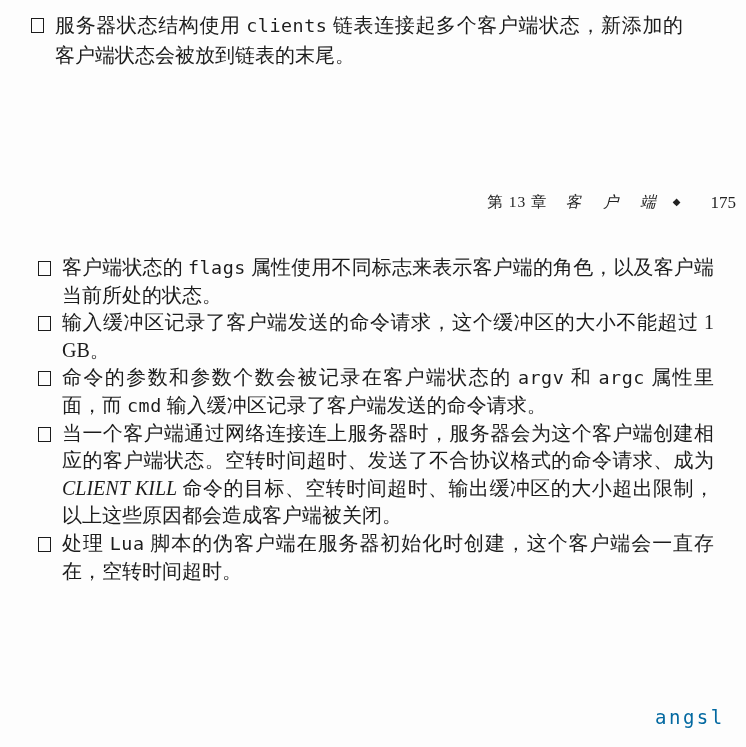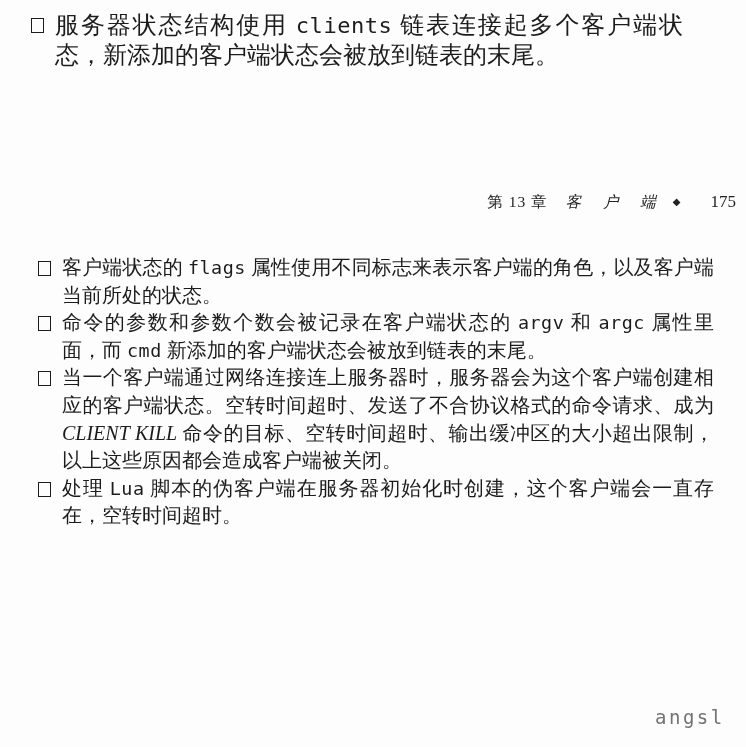--- a/index.html
+++ b/index.html
@@ -18,31 +18,31 @@
     overflow: hidden;
   }
 
   
   .top-excerpt {
     position: absolute;
     left: 31px; top: 11px;
     width: 652px;
   }
   .top-excerpt .bullet-text {
-    font-size: 24px;
+    font-size: 20px;
     line-height: 29.5px;
   }
 
   
   .page-header {
     position: absolute;
     top: 192px;
     right: 10px;
     display: flex;
-    align-items: flex-start;
+    align-items: flex-end;
     font-size: 15.5px;
     color: #222;
     white-space: nowrap;
   }
   .chapter { letter-spacing: 1px; }
   .chapter-title {
     margin-left: 18px;
     word-spacing: 16px;
     letter-spacing: 1px;
     font-style: italic;
@@ -95,21 +95,21 @@
   .seg-italic { font-style: italic; margin-top: 8px; }
 
   
   .watermark {
     position: absolute;
     left: 655px;
     top: 706px;
     font-family: "DejaVu Sans Mono", "Liberation Mono", monospace;
     font-size: 19px;
     letter-spacing: 2.5px;
-    color: #737373;
+    color: #0369a1;
   }
 </style>
 </head>
 <body>
 
 <div class="page">
 
   <div class="top-excerpt">
       <div class="bullet-item">
         <span class="bullet-square"></span>
@@ -124,21 +124,25 @@
     <span class="pagenum">175</span>
   </div>
 
   <div class="summary-list">
       <div class="bullet-item">
         <span class="bullet-square"></span>
         <div class="bullet-text"><span class="seg-cn">客户端状态的 </span><span class="seg-code">flags</span><span class="seg-cn"> 属性使用不同标志来表示客户端的角色，以及客户端当前所处的状态。</span></div>
       </div>
       <div class="bullet-item">
         <span class="bullet-square"></span>
-        <div class="bullet-text"><span class="seg-cn">命令的参数和参数个数会被记录在客户端状态的 </span><span class="seg-code">argv</span><span class="seg-cn"> 和 </span><span class="seg-code">argc</span><span class="seg-cn"> 属性里面，而 </span><span class="seg-code">cmd</span><span class="seg-cn"> 新添加的客户端状态会被放到链表的末尾。</span></div>
+        <div class="bullet-text"><span class="seg-cn">输入缓冲区记录了客户端发送的命令请求，这个缓冲区的大小不能超过 1 GB。</span></div>
+      </div>
+      <div class="bullet-item">
+        <span class="bullet-square"></span>
+        <div class="bullet-text"><span class="seg-cn">命令的参数和参数个数会被记录在客户端状态的 </span><span class="seg-code">argv</span><span class="seg-cn"> 和 </span><span class="seg-code">argc</span><span class="seg-cn"> 属性里面，而 </span><span class="seg-code">cmd</span><span class="seg-cn"> 输入缓冲区记录了客户端发送的命令请求。</span></div>
       </div>
       <div class="bullet-item">
         <span class="bullet-square"></span>
         <div class="bullet-text"><span class="seg-cn">当一个客户端通过网络连接连上服务器时，服务器会为这个客户端创建相应的客户端状态。空转时间超时、发送了不合协议格式的命令请求、成为 </span><span class="seg-italic">CLIENT KILL</span><span class="seg-cn"> 命令的目标、空转时间超时、输出缓冲区的大小超出限制，以上这些原因都会造成客户端被关闭。</span></div>
       </div>
       <div class="bullet-item">
         <span class="bullet-square"></span>
         <div class="bullet-text"><span class="seg-cn">处理 </span><span class="seg-code">Lua</span><span class="seg-cn"> 脚本的伪客户端在服务器初始化时创建，这个客户端会一直存在，空转时间超时。</span></div>
       </div>
     </div>

